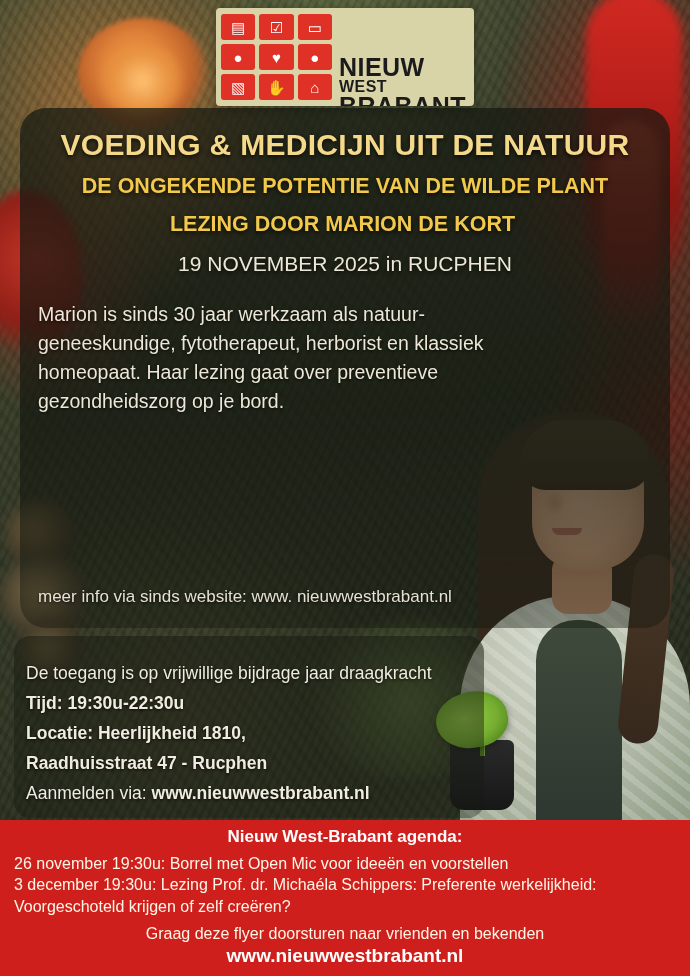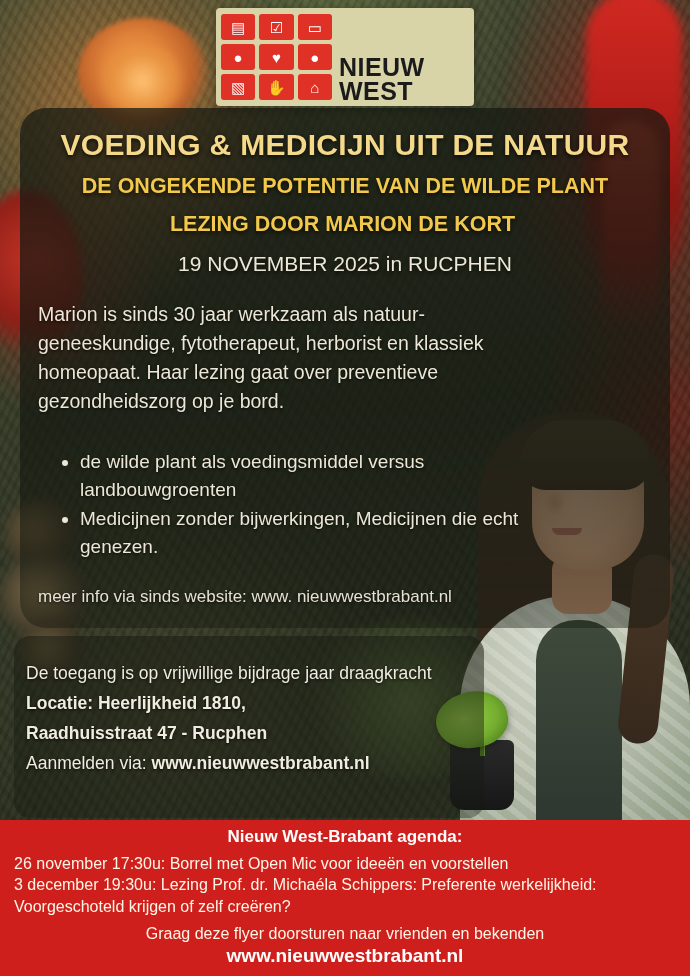--- a/index.html
+++ b/index.html
@@ -231,21 +231,21 @@
     padding: 9px 8px 6px 2px;
     color: #1b1b1b;
     margin-top: 38px;
   }
   .logo-text .l1, .logo-text .l2, .logo-text .l3 {
     font-weight: bold;
     letter-spacing: .5px;
     line-height: .96;
   }
   .logo-text .l1 { font-size: 25px; }
-  .logo-text .l2 { font-size: 25px; }
+  .logo-text .l2 { font-size: 16px; }
   .logo-text .l3 { font-size: 25px; }
   .logo-text .l4 {
     color: #e03127;
     font-size: 11.5px;
     font-weight: bold;
     letter-spacing: .8px;
     margin-top: 3px;
   }
 
   
@@ -435,42 +435,42 @@
   </div>
 
   <div class="content">
     <div class="h1">VOEDING &amp; MEDICIJN UIT DE NATUUR</div>
     <div class="h2">DE ONGEKENDE POTENTIE VAN DE WILDE PLANT</div>
     <div class="h3">LEZING DOOR MARION DE KORT</div>
     <div class="h4">19 NOVEMBER 2025 in RUCPHEN</div>
 
     <div class="intro">Marion is sinds 30 jaar werkzaam als natuur-geneeskundige, fytotherapeut, herborist en klassiek homeopaat. Haar lezing gaat over preventieve gezondheidszorg op je bord.</div>
 
-    <ul class="bullets">
-      <li>de wilde plant als voedingsmiddel versus landbouwgroenten</li>
-      <li>Medicijnen zonder bijwerkingen, Medicijnen die echt genezen.</li>
-    </ul>
 
     <div class="moreinfo">meer info via sinds website: www. nieuwwestbrabant.nl</div>
 
     <div class="details">
       <div>De toegang is op vrijwillige bijdrage jaar draagkracht</div>
+      <div>
+        <span class="b">Tijd:</span>
+        <span class="b">19:30u-22:30u</span>
+      </div>
       <div>
         <span class="b">Locatie:</span>
         <span class="b">Heerlijkheid 1810,</span>
       </div>
       <div class="b">Raadhuisstraat 47 - Rucphen</div>
       <div>
         <span>Aanmelden via:</span>
         <span class="b">www.nieuwwestbrabant.nl</span>
       </div>
     </div>
   </div>
 
   <div class="footer">
     <div class="ftitle">Nieuw West-Brabant agenda:</div>
-    <div class="fline">26 november 17:30u: Borrel met Open Mic voor ideeën en voorstellen</div>
+    <div class="fline">26 november 19:30u: Borrel met Open Mic voor ideeën en voorstellen</div>
     <div class="fline">3 december 19:30u: Lezing Prof. dr. Michaéla Schippers: Preferente werkelijkheid: Voorgeschoteld krijgen of zelf creëren?</div>
     <div class="fcenter">Graag deze flyer doorsturen naar vrienden en bekenden</div>
     <div class="furl">www.nieuwwestbrabant.nl</div>
   </div>
 
 </div>
 
 </body></html>

